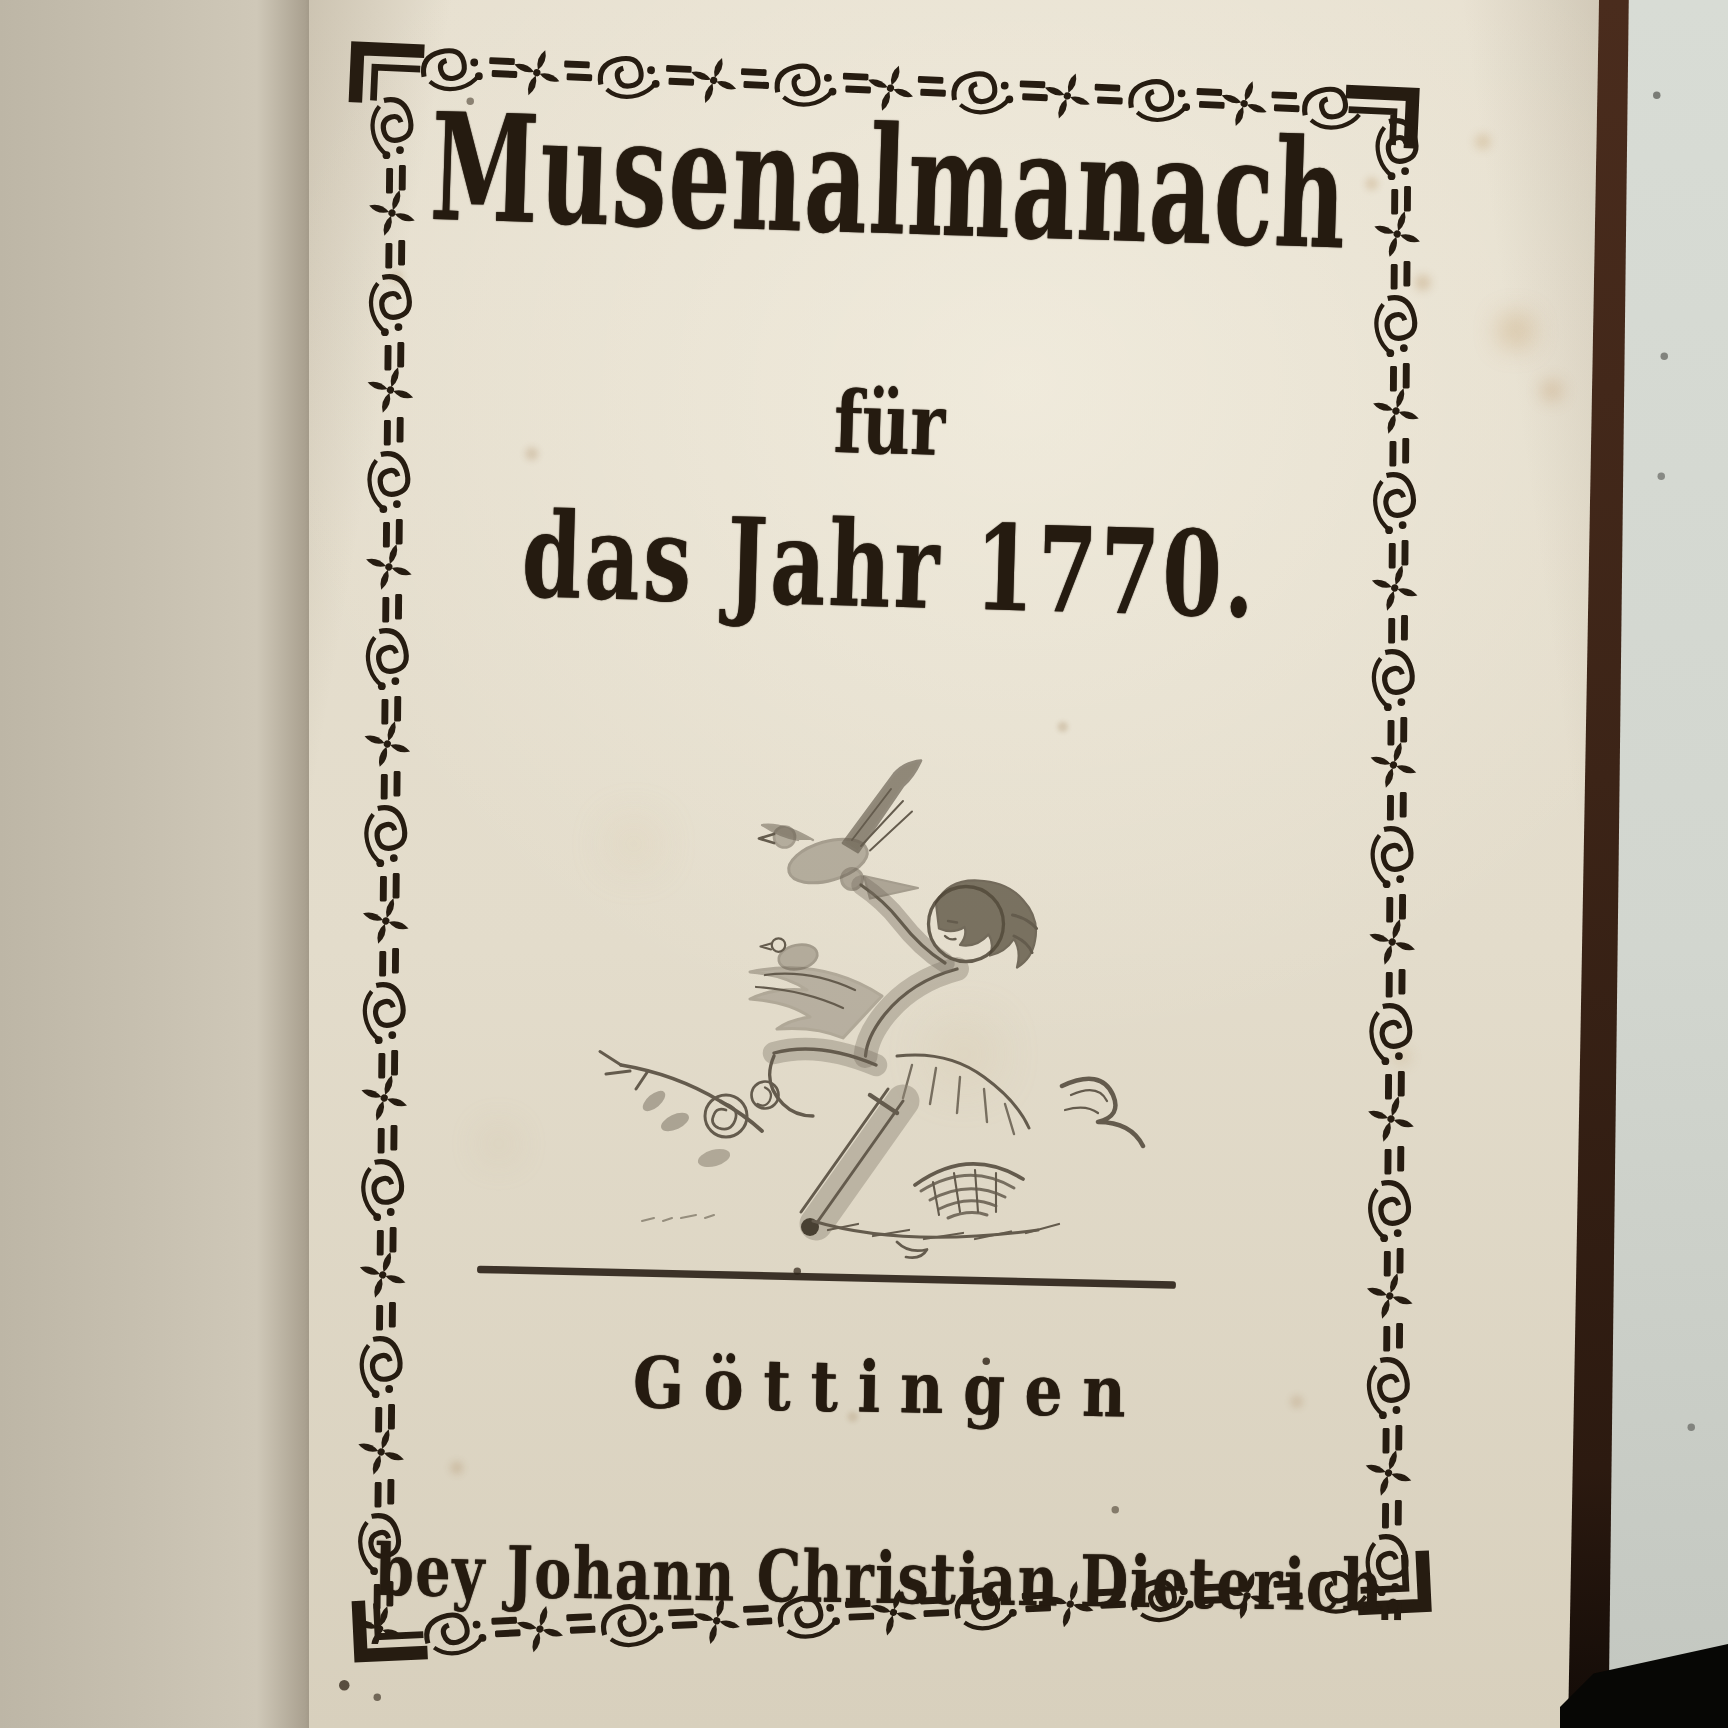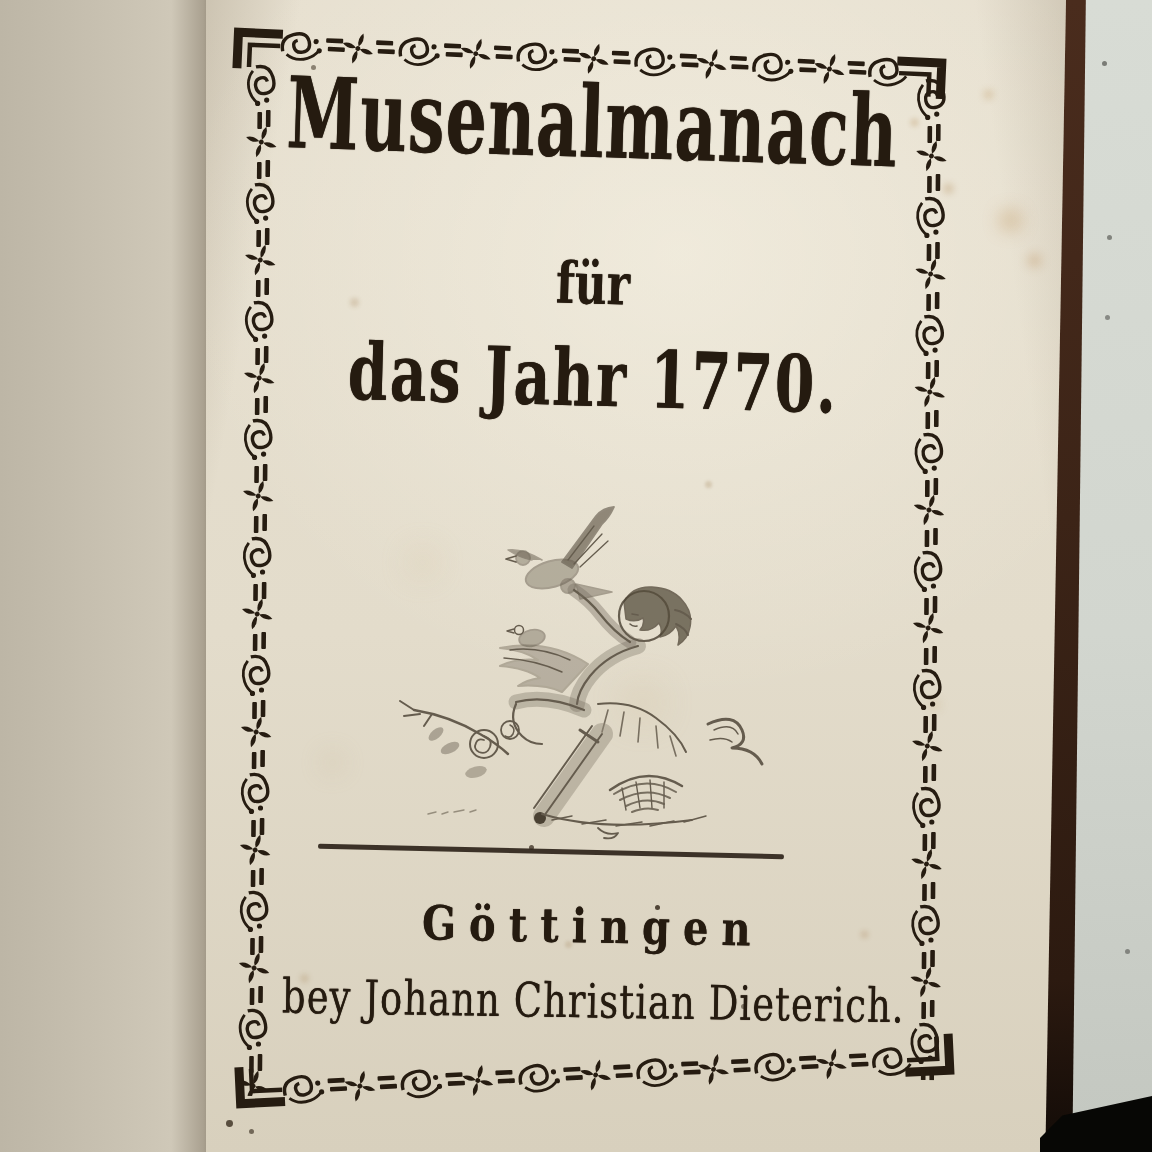--- a/index.html
+++ b/index.html
@@ -82,21 +82,21 @@
   }
   .textline > span{display:inline-block;text-shadow:0 0 0.7px currentColor;}
   .t-title{top:84px;font-size:65px;font-weight:bold;}
   .t-title > span{transform:rotate(1.8deg) scaleY(1.52);letter-spacing:1px;}
   .t-fur{top:258px;font-size:44px;font-weight:bold;}
   .t-fur > span{transform:rotate(1.6deg) scaleY(1.3);}
   .t-year{top:344px;font-size:57px;font-weight:bold;}
   .t-year > span{transform:rotate(1.6deg) scaleY(1.38);letter-spacing:2px;}
   .t-city{top:902px;font-size:40px;font-weight:bold;}
   .t-city > span{transform:rotate(1.1deg) scaleY(1.18);letter-spacing:13px;}
-  .t-pub{top:980px;font-size:37px;font-weight:normal;}
+  .t-pub{top:1030px;font-size:37px;font-weight:bold;}
   .t-pub > span{transform:rotate(0.9deg) scaleY(1.28);letter-spacing:1px;}
   .rule{
     position:absolute;left:318px;top:849px;width:466px;height:4.5px;
     background:#2e241a;border-radius:2px;transform:rotate(1.3deg);opacity:.92;
   }
   .vignette{position:absolute;left:392px;top:498px;width:408px;height:344px;}
 </style>
 </head>
 <body>
 

